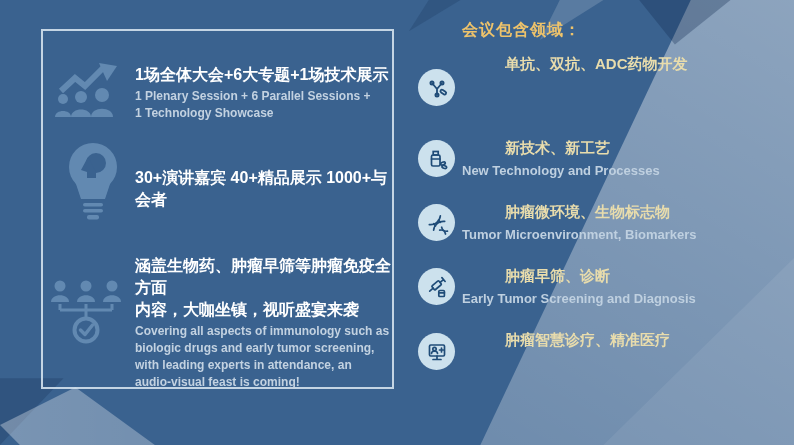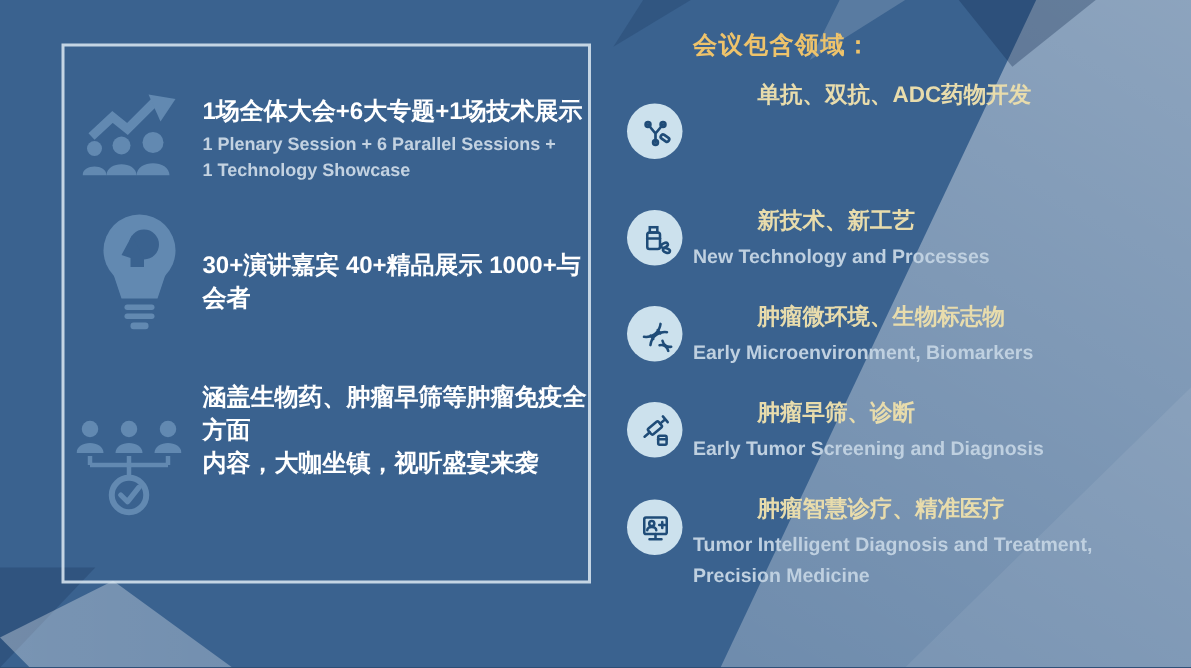--- a/index.html
+++ b/index.html
@@ -121,20 +121,24 @@
         <path d="M52 23 c0 -9 18 -9 18 0 Z" fill="#6289B1"></path>
         <path d="M9 25 V31 M61 25 V31 M9 31 H61 M35 25 V38" stroke="#6289B1" stroke-width="3" fill="none"></path>
         <circle cx="35" cy="51" r="11.5" stroke="#6289B1" stroke-width="4" fill="none"></circle>
         <path d="M29.5 51 l4.5 4.5 L41.5 46" stroke="#6289B1" stroke-width="3.5" fill="none" stroke-linecap="round" stroke-linejoin="round"></path>
       </svg>
     </span>
 
     <div class="ltext" style="left:92px;top:224px">
       <div class="cn-left">涵盖生物药、肿瘤早筛等肿瘤免疫全方面
 内容，大咖坐镇，视听盛宴来袭</div>
+      <div class="en-left">Covering all aspects of immunology such as
+biologic drugs and early tumor screening,
+with leading experts in attendance, an
+audio-visual feast is coming!</div>
     </div>
 
   </div>
 
   <div class="r-heading">会议包含领域：</div>
 
   <span class="r-circle" style="top:69px">
     <svg width="24" height="24" viewBox="0 0 24 24" stroke="#1F4C78" fill="none" stroke-width="1.8" stroke-linecap="round">
       <path d="M12 13 L7 7 M12 13 L17 7 M12 13 V19"></path>
       <circle cx="7" cy="7" r="1.6"></circle>
@@ -169,21 +173,21 @@
         <path d="M9 10.6 V13.4 M12 11.6 V12.4 M15 10.6 V13.4"></path>
       </g>
       <g transform="rotate(34 19 19)">
         <path d="M15.5 18 c2 2 5 2 7 0"></path>
         <path d="M15.5 21.5 c2 -2 5 -2 7 0"></path>
       </g>
     </svg>
   </span>
   <div class="rtext" style="top:201px">
     <div class="cn-right">肿瘤微环境、生物标志物</div>
-    <div class="en-right">Early Microenvironment, Biomarkers</div>
+    <div class="en-right">Tumor Microenvironment, Biomarkers</div>
   </div>
 
   <span class="r-circle" style="top:268px">
     <svg width="24" height="24" viewBox="0 0 24 24" stroke="#1F4C78" fill="none" stroke-width="1.7" stroke-linecap="round">
       <g transform="rotate(-40 12 10)">
         <rect x="7" y="7.5" width="9" height="5" rx="1"></rect>
         <path d="M2.5 10 H7 M16 10 H20.5 M20.5 7.5 V12.5"></path>
       </g>
       <rect x="13.8" y="15.5" width="5.6" height="6" rx="1"></rect>
       <path d="M13.8 17.8 H19.4"></path>
@@ -198,17 +202,15 @@
     <svg width="24" height="24" viewBox="0 0 24 24" stroke="#1F4C78" fill="none" stroke-width="1.7" stroke-linecap="round">
       <rect x="4.5" y="5" width="15" height="11" rx="1.2"></rect>
       <path d="M12 16 v3 M8 19.5 h8"></path>
       <circle cx="9.5" cy="9" r="1.7"></circle>
       <path d="M6.5 13.5 c0 -3 6 -3 6 0"></path>
       <path d="M16.5 8 v4 M14.5 10 h4"></path>
     </svg>
   </span>
   <div class="rtext" style="top:329px">
     <div class="cn-right">肿瘤智慧诊疗、精准医疗</div>
-    <div class="en-right">Tumor Intelligent Diagnosis and Treatment,
-Precision Medicine</div>
   </div>
 
 </div>
 
 </body></html>

